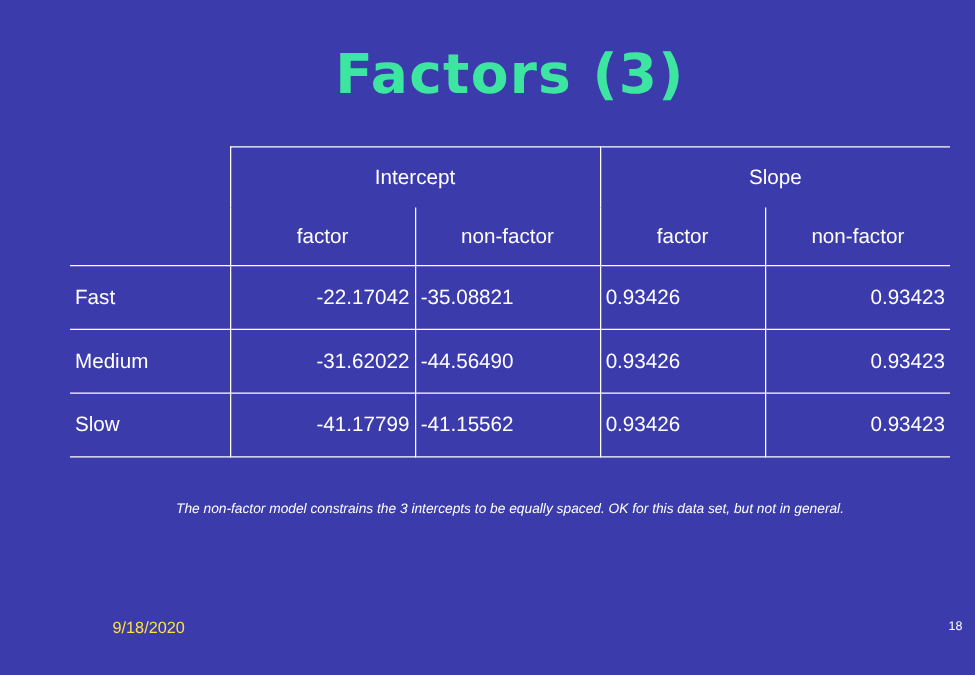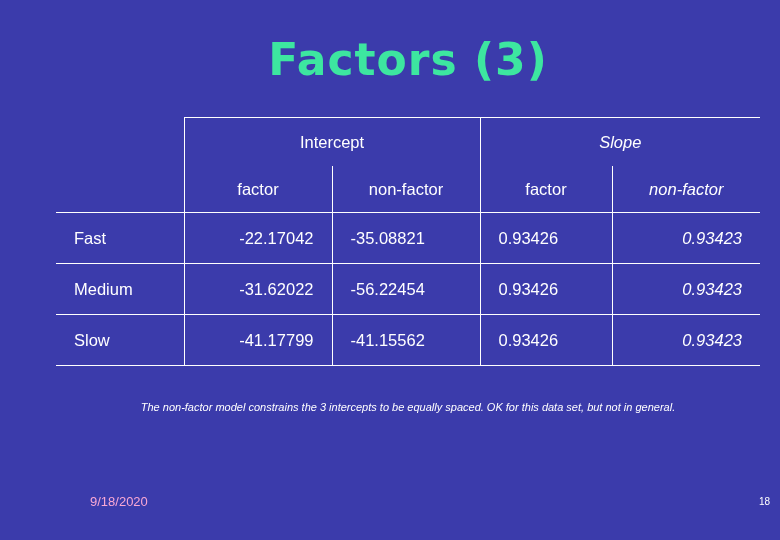--- a/index.html
+++ b/index.html
@@ -43,60 +43,60 @@
   table.data {
     border-collapse: collapse;
     width: 704px;
     table-layout: fixed;
   }
   table.data td {
     border: 1px solid #ffffff;
     color: #ffffff;
     font-size: 16.5px;
     font-family: "Liberation Sans", sans-serif;
-    padding: 0 18px;
+    padding: 0 4px;
     vertical-align: middle;
     background: transparent;
   }
   .row-head td { height: 48px; }
   .row-sub td { height: 46px; }
   .row-body td { height: 50px; }
 
   .c-label { width: 128px; }
   .c-int-f { width: 148px; }
   .c-int-nf { width: 148px; }
   .c-slp-f { width: 132px; }
   .c-slp-nf { width: 148px; }
 
   .ctr { text-align: center; }
   .rgt { text-align: right; }
   .lft { text-align: left; }
 
   .no-left { border-left: none !important; margin-top: 30px; }
-  .no-right { border-right: none !important; font-style: italic; }
+  .no-right { border-right: none !important; }
   .no-top { border-top: none !important; }
   .no-bottom { border-bottom: none !important; }
   .blank { border: none !important; }
 
   .caption {
     position: absolute;
     left: 60px;
     top: 394px;
     width: 660px;
     text-align: center;
     color: #ffffff;
     font-size: 11px;
     font-style: italic;
     line-height: 26px;
   }
   .footer-date {
     position: absolute;
     left: 72px;
     top: 494px;
-    color: #f9a8d4;
+    color: #fde047;
     font-size: 13px;
   }
   .footer-center {
     position: absolute;
     left: 0;
     top: 497px;
     width: 780px;
     text-align: center;
     color: #ffffff;
     font-size: 11px;
@@ -142,21 +142,21 @@
         <tr class="row-body">
           <td class="lft no-left">Fast</td>
           <td class="rgt">-22.17042</td>
           <td class="lft">-35.08821</td>
           <td class="lft">0.93426</td>
           <td class="rgt no-right">0.93423</td>
         </tr>
         <tr class="row-body">
           <td class="lft no-left">Medium</td>
           <td class="rgt">-31.62022</td>
-          <td class="lft">-56.22454</td>
+          <td class="lft">-44.56490</td>
           <td class="lft">0.93426</td>
           <td class="rgt no-right">0.93423</td>
         </tr>
         <tr class="row-body">
           <td class="lft no-left">Slow</td>
           <td class="rgt">-41.17799</td>
           <td class="lft">-41.15562</td>
           <td class="lft">0.93426</td>
           <td class="rgt no-right">0.93423</td>
         </tr>

